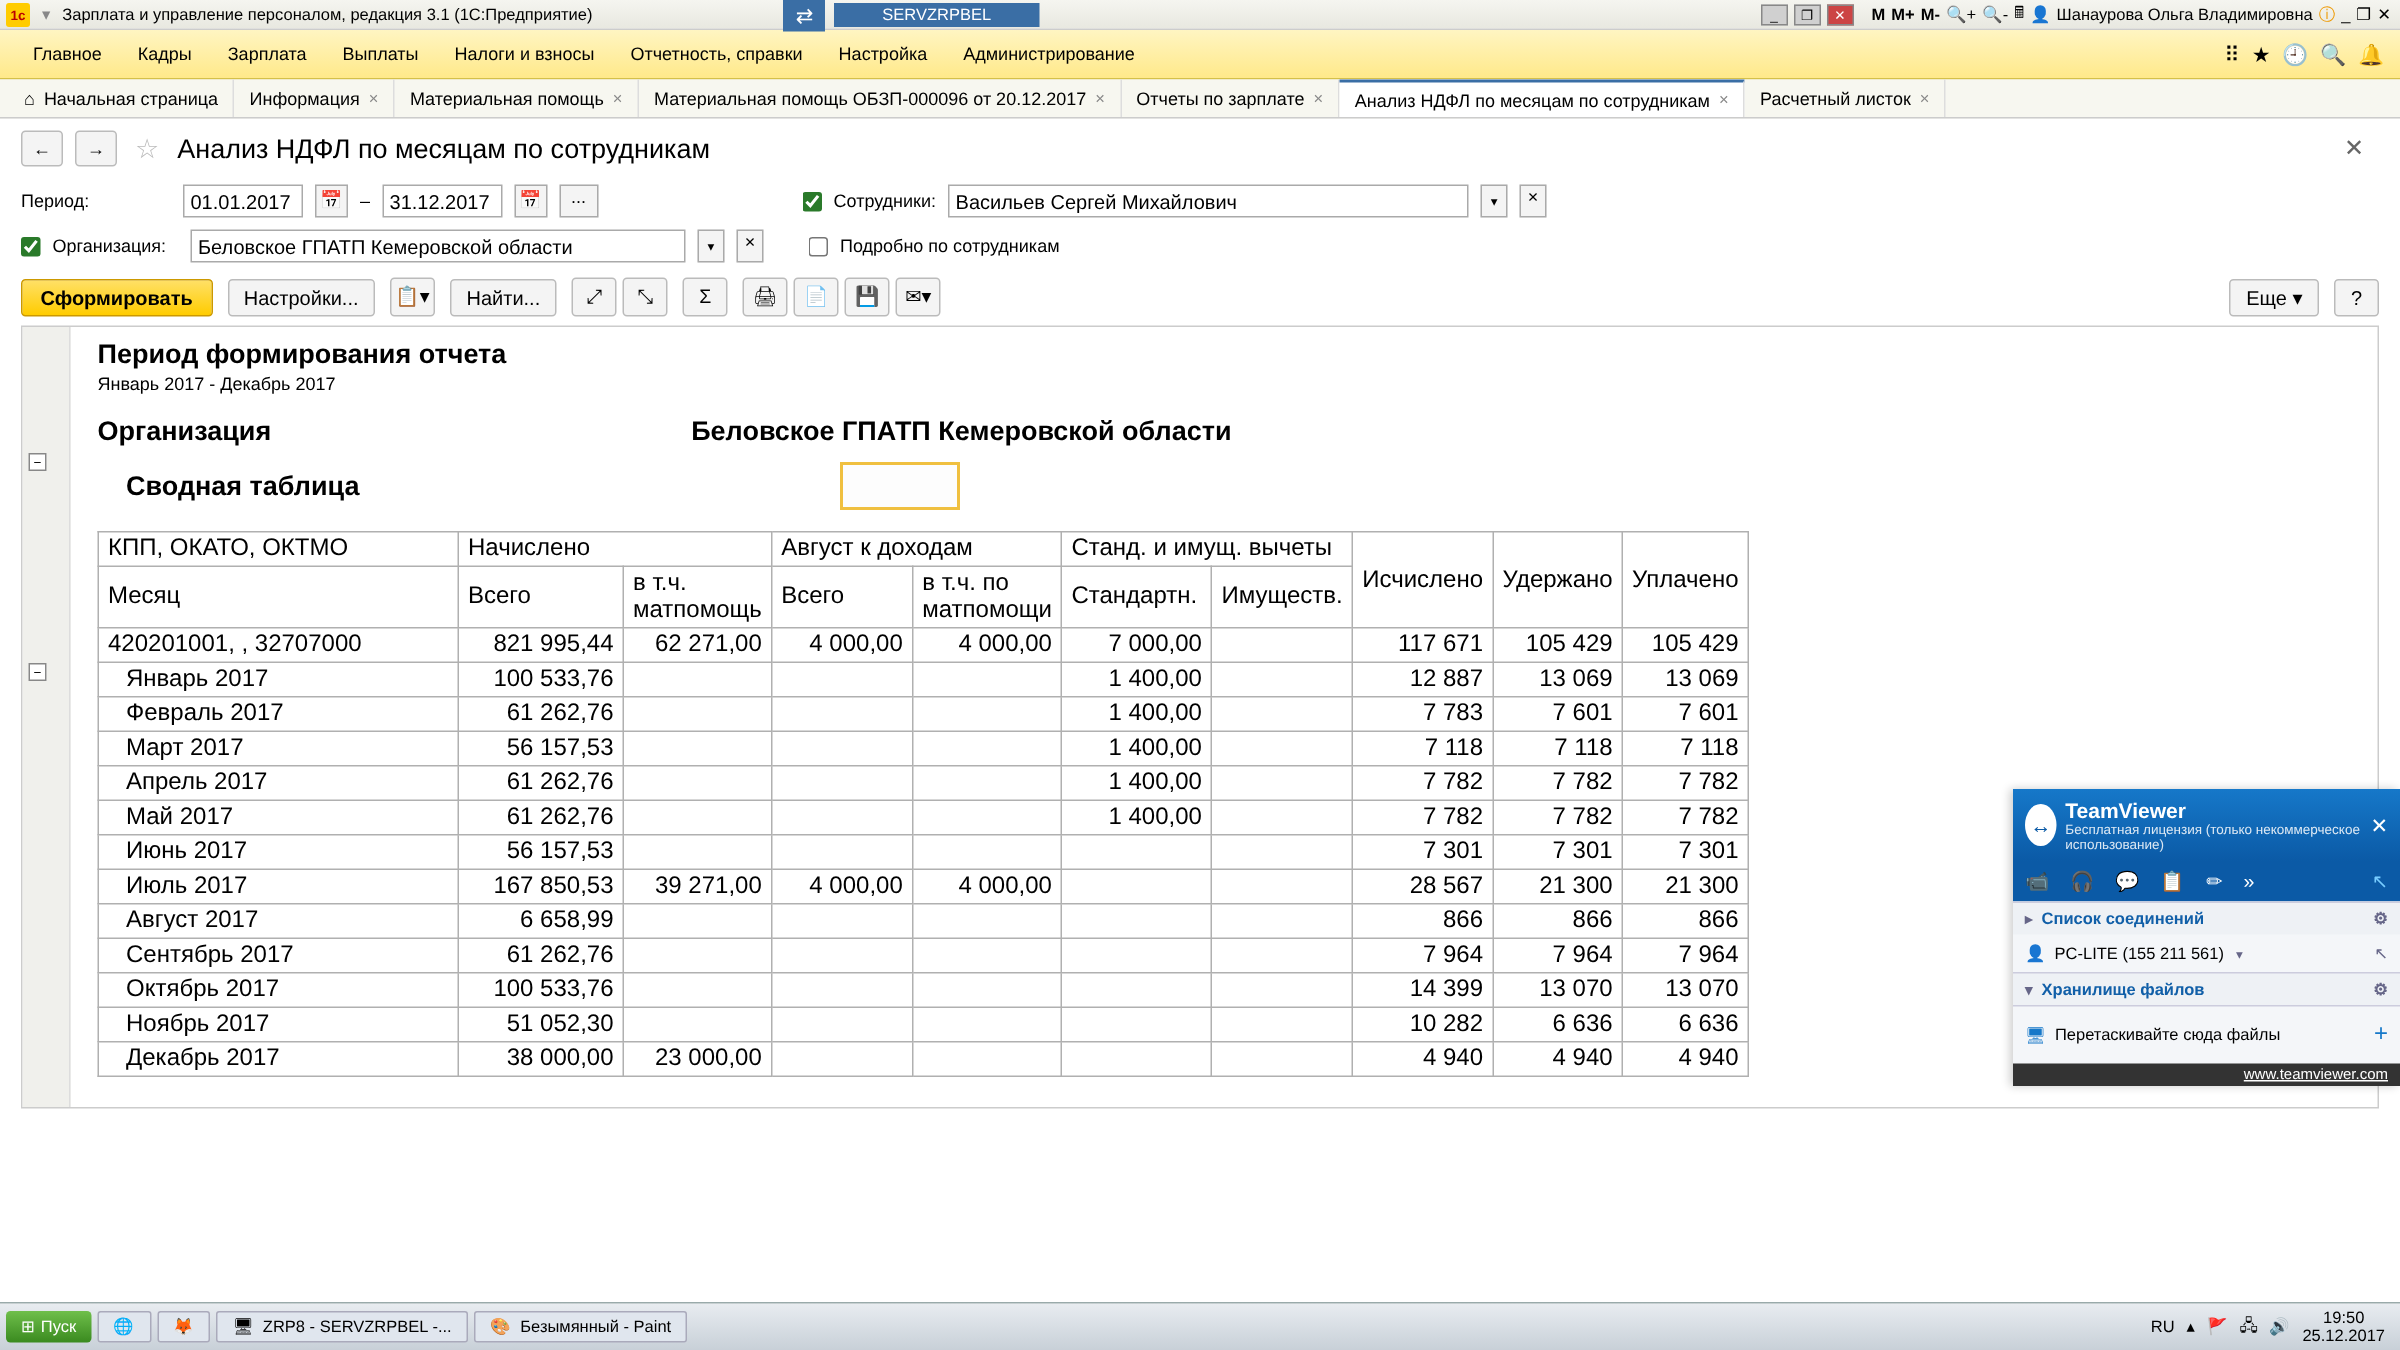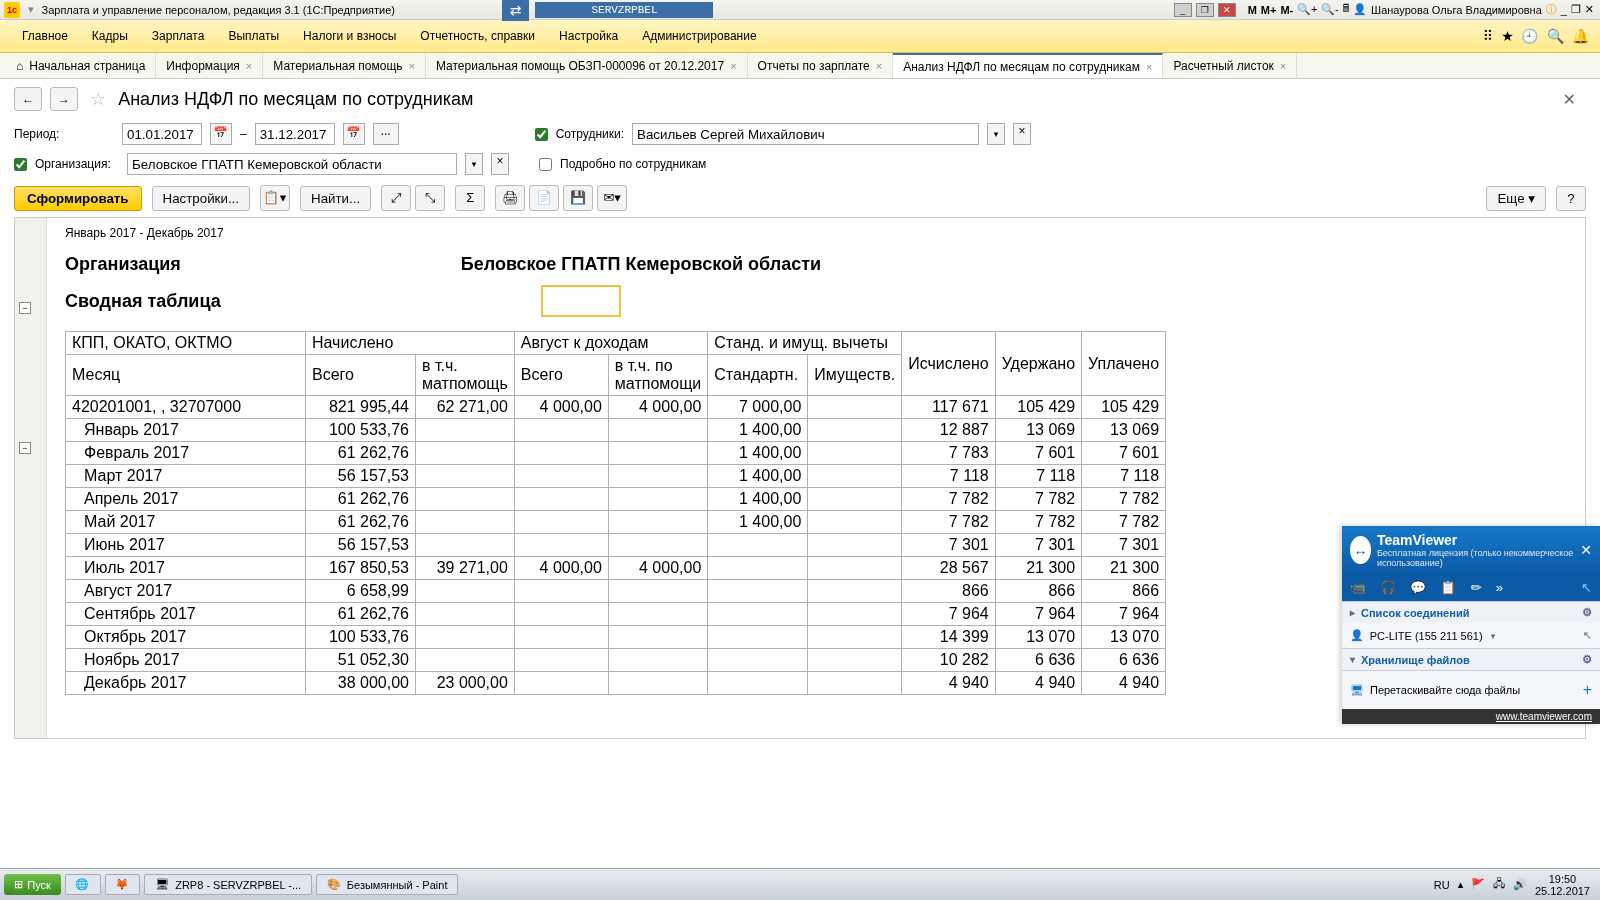--- a/index.html
+++ b/index.html
@@ -1,20 +1,20 @@
 <!DOCTYPE html>
 <html><head>
 <meta charset="utf-8">
 <style>
 * { box-sizing: border-box; margin: 0; padding: 0; }
 body { font-family: Arial, sans-serif; font-size: 12px; background: #fff; width: 1600px; height: 900px; overflow: hidden; }
 .titlebar-1c { background: linear-gradient(#f5f5f0, #e8e8e0); height: 20px; display: flex; align-items: center; font-size: 11px; border-bottom: 1px solid #ccc; }
 .titlebar-1c .app-icon { width: 16px; height: 16px; background: #ffcc00; border-radius: 2px; margin: 0 4px; display: inline-flex; align-items: center; justify-content: center; font-weight: bold; font-size: 9px; color: #b00; }
 .titlebar-1c .title { flex: 1; padding-left: 4px; }
-.titlebar-1c .server-tab { background: #3a6ea5; color: #fff; padding: 2px 56px; margin: 0 auto; font-family: Liberation Mono, monospace; }
+.titlebar-1c .server-tab { background: #3a6ea5; color: #fff; padding: 2px 32px; margin: 0 auto; }
 .win-controls { display: flex; gap: 4px; padding: 0 6px; }
 .win-btn { width: 18px; height: 14px; background: #d0d0d0; border: 1px solid #888; font-size: 9px; text-align: center; line-height: 12px; cursor: pointer; }
 .top-right-toolbar { display: flex; align-items: center; gap: 4px; padding: 0 6px; font-size: 11px; }
 .top-right-toolbar span { cursor: pointer; }
 
 
 .main-menu { background: linear-gradient(#fff5c2, #ffe98a); height: 28px; display: flex; align-items: center; padding: 16px 10px; border-bottom: 1px solid #d4c04a; }
 .main-menu .item { padding: 4px 12px; cursor: pointer; }
 .main-menu .right-icons { margin-left: auto; display: flex; gap: 8px; font-size: 14px; }
 
@@ -56,21 +56,21 @@
 
 .report-wrap { position: relative; border: 1px solid #ccc; margin: 0 14px; height: 522px; overflow: auto; background: #fff; }
 .gutter { position: absolute; left: 0; top: 0; width: 32px; height: 100%; background: #f0f0ec; border-right: 1px solid #ddd; }
 .gutter .collapse { position: absolute; left: 4px; width: 12px; height: 12px; border: 1px solid #888; background: #fff; font-size: 9px; text-align: center; line-height: 10px; cursor: pointer; }
 .report { margin-left: 50px; padding: 8px 0; }
 .report h2 { font-size: 18px; font-weight: bold; margin-bottom: 2px; }
 .report .sub { font-size: 12px; margin-bottom: 14px; }
 .report .org-row { display: flex; align-items: center; margin-bottom: 10px; }
 .report .org-row h2 { margin: 0; }
 .report .org-name { font-size: 18px; font-weight: bold; margin-left: 280px; }
-.summary-row { display: flex; align-items: center; margin-bottom: 14px; }
+.summary-row { display: flex; align-items: center; margin-bottom: 14px; margin-left: 19px; }
 .summary-row h2 { margin: 0; }
 .yellow-box { border: 2px solid #f0c040; width: 80px; height: 32px; margin-left: 320px; background: #fdfdfd; }
 
 
 table.rep { border-collapse: collapse; font-size: 16px; }
 table.rep td, table.rep th { border: 1px solid #b0b0b0; padding: 2px 6px; text-align: left; font-weight: normal; }
 table.rep .num { text-align: right; }
 table.rep th { background: #fff; }
 .col-w1 { width: 240px; }
 .col-w2 { width: 110px; }
@@ -248,20 +248,21 @@
   <button class="btn-std"><span>Еще</span> ▾</button>
   <button class="btn-std" style="width:30px">?</button>
 </div>
 
 <div class="report-wrap">
   <div class="gutter">
     <span class="collapse" style="top:84px">−</span>
     <span class="collapse" style="top:224px">−</span>
   </div>
   <div class="report">
+    <h2>Период формирования отчета</h2>
     <div class="sub">Январь 2017 - Декабрь 2017</div>
     <div class="org-row">
       <h2>Организация</h2>
       <span class="org-name">Беловское ГПАТП Кемеровской области</span>
     </div>
     <div class="summary-row">
       <h2>Сводная таблица</h2>
       <div class="yellow-box"></div>
     </div>
 

